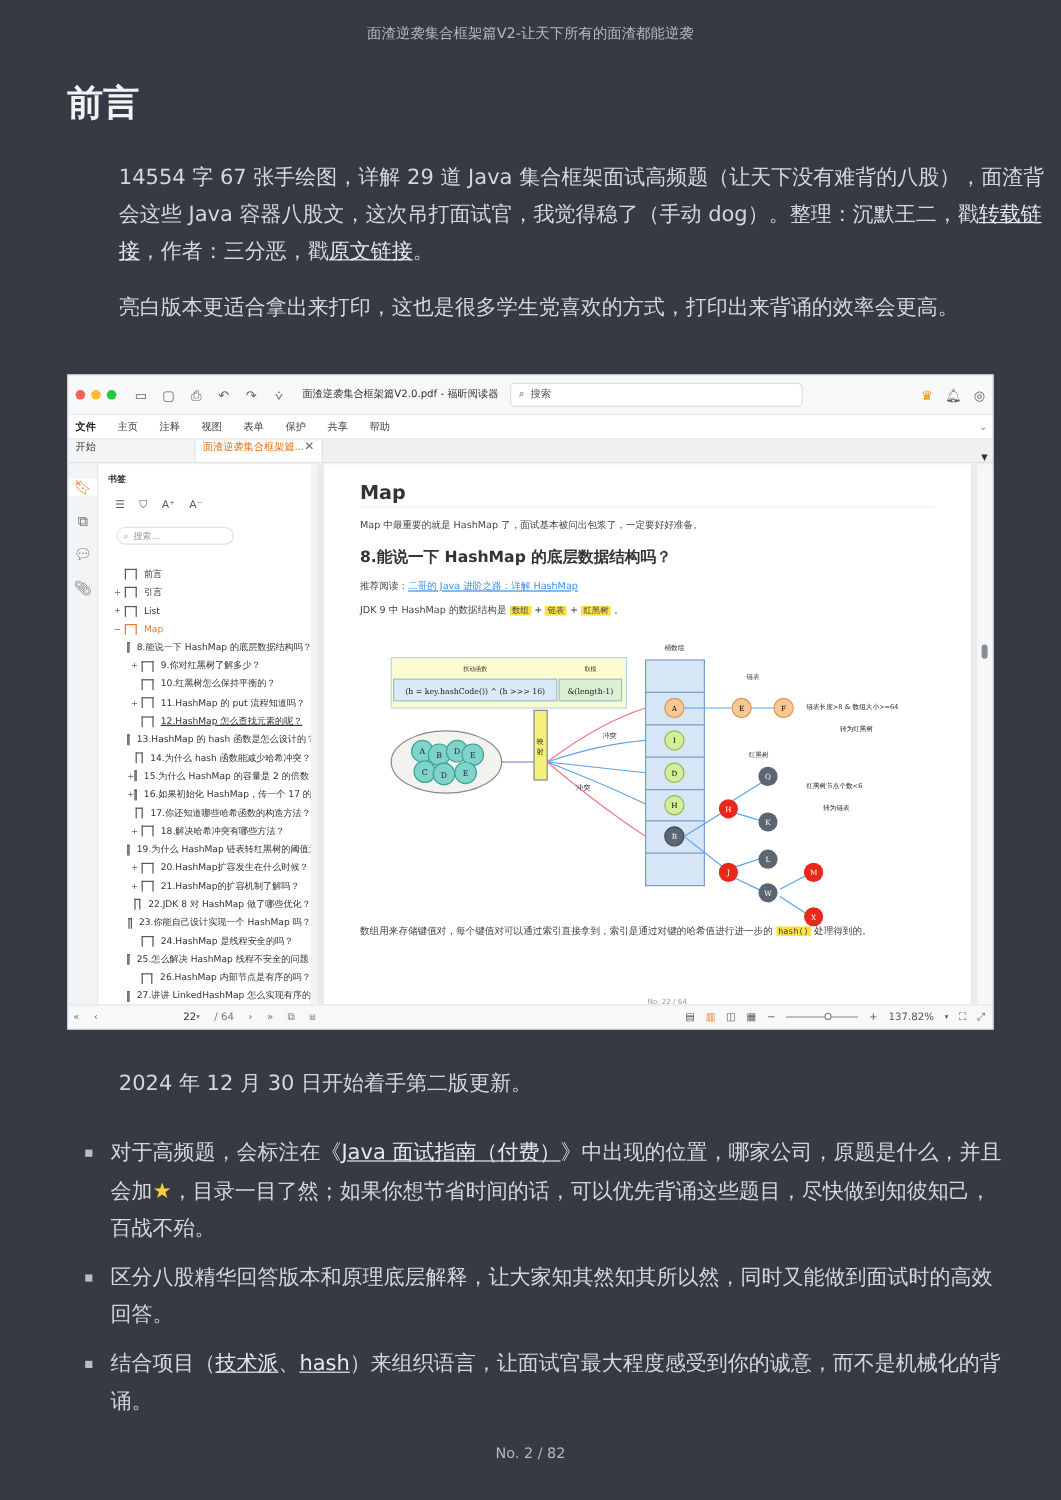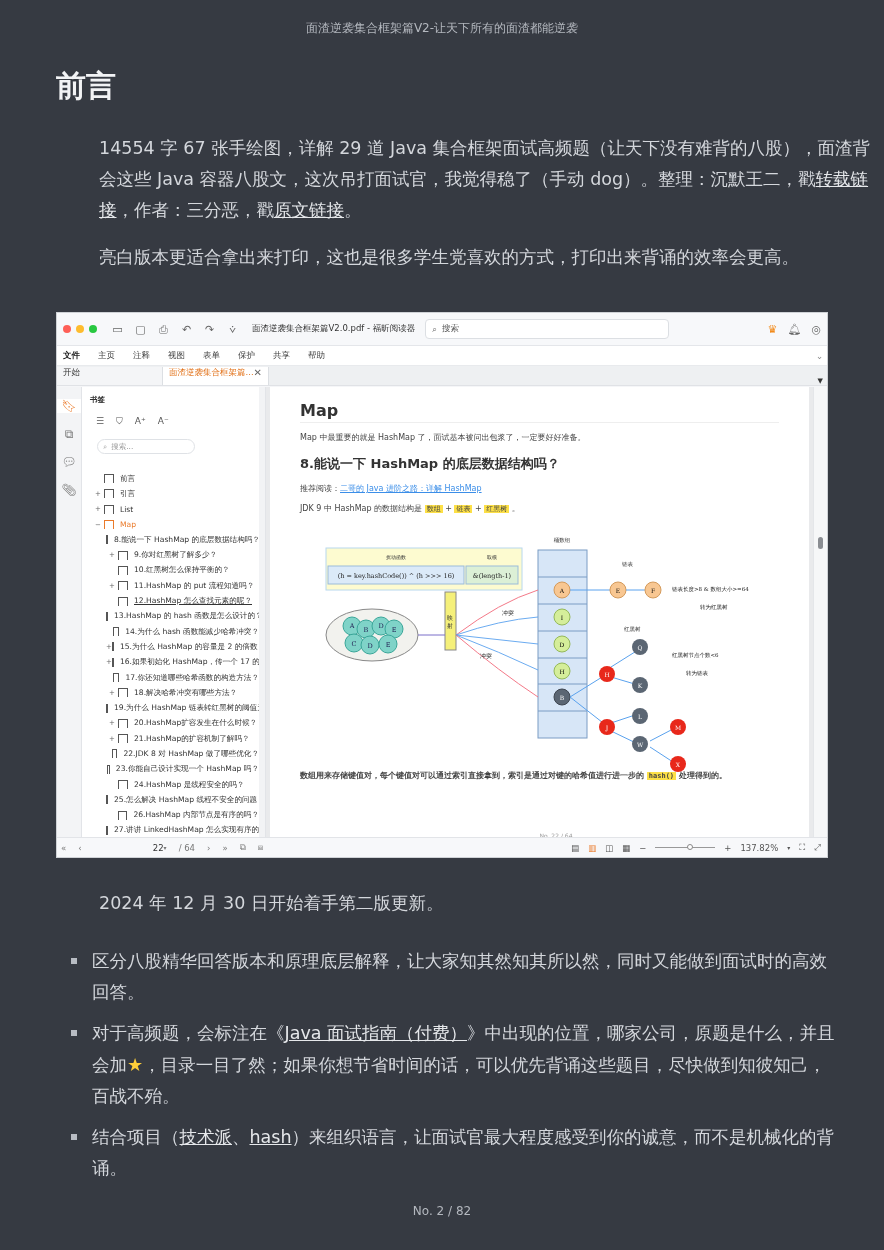--- a/index.html
+++ b/index.html
@@ -62,21 +62,21 @@
   .bm-scroll { position: absolute; right: 0; top: 0; width: 6px; height: 100%; background: #f2f3f5; }
 
   .doc-area { flex: 1; background: #e9eaec; position: relative; }
   .doc-page { position: absolute; left: 4px; top: 0; right: 18px; bottom: 0; background: #fff; padding: 14px 30px; }
   .doc-h1 { font-size: 16px; font-weight: bold; color: #333; padding-bottom: 2px; border-bottom: 1px solid #eee; margin-bottom: 8px; }
   .doc-p { font-size: 8px; color: #444; line-height: 14px; }
   .doc-h2 { font-size: 13px; font-weight: bold; color: #333; margin: 10px 0 9px; }
   .doc-link { color: #3b8ee8; text-decoration: underline; }
   .code { background: #fde047; padding: 0 2px; font-family: "DejaVu Sans Mono", monospace; font-size: 7px; }
   .diagram { position: relative; height: 260px; margin-top: 6px; text-align: right; }
-  .doc-foot { position: absolute; left: 30px; right: 30px; top: 382px; font-weight: bold; }
+  .doc-foot { position: absolute; left: 30px; right: 30px; top: 382px; }
   .doc-pgnum { position: absolute; bottom: -2px; left: 50%; font-size: 6px; color: #999; }
   .v-scroll { position: absolute; right: 0; top: 0; width: 14px; height: 100%; background: #f6f7f8; border-left: 1px solid #e4e6e9; }
   .v-scroll .thumb { position: absolute; right: 4px; top: 150px; width: 5px; height: 12px; border-radius: 3px; background: #8a8d92; }
 
   .statusbar { position: absolute; left: 0; right: 0; bottom: 0; height: 20px; background: #f7f8fa; border-top: 1px solid #e2e4e8; display: flex; align-items: center; font-size: 8.5px; color: #555; padding-left: 4px; }
   .statusbar .nav { margin-right: 12px; color: #777; }
   .page-input { width: 70px; text-align: right; color: #333; font-weight: normal; }
   .status-right { margin-left: auto; display: flex; align-items: center; gap: 9px; padding-right: 6px; }
   .status-right .orange { color: #ea7a2a; }
   .slider { width: 60px; height: 1px; background: #999; position: relative; }
@@ -436,18 +436,18 @@
       <span style="font-size:6px">▾</span>
       <span>⛶</span>
       <span>⤢</span>
     </div>
   </div>
 </div>
 
 <p class="para" id="p3">2024 年 12 月 30 日开始着手第二版更新。</p>
 
 <ul class="bullets">
+  <li class="li"><span class="dot"></span><span>对于高频题，会标注在《</span><a>Java 面试指南（付费）</a><span>》中出现的位置，哪家公司，原题是什么，并且会加</span><span class="star">★</span><span>，目录一目了然；如果你想节省时间的话，可以优先背诵这些题目，尽快做到知彼知己，百战不殆。</span></li>
   <li class="li"><span class="dot"></span><span>区分八股精华回答版本和原理底层解释，让大家知其然知其所以然，同时又能做到面试时的高效回答。</span></li>
-  <li class="li"><span class="dot"></span><span>对于高频题，会标注在《</span><a>Java 面试指南（付费）</a><span>》中出现的位置，哪家公司，原题是什么，并且会加</span><span class="star">★</span><span>，目录一目了然；如果你想节省时间的话，可以优先背诵这些题目，尽快做到知彼知己，百战不殆。</span></li>
   <li class="li"><span class="dot"></span><span>结合项目（</span><a>技术派</a><span>、</span><a>hash</a><span>）来组织语言，让面试官最大程度感受到你的诚意，而不是机械化的背诵。</span></li>
 </ul>
 
 <div class="page-num">No. 2 / 82</div>
 
 </body></html>

